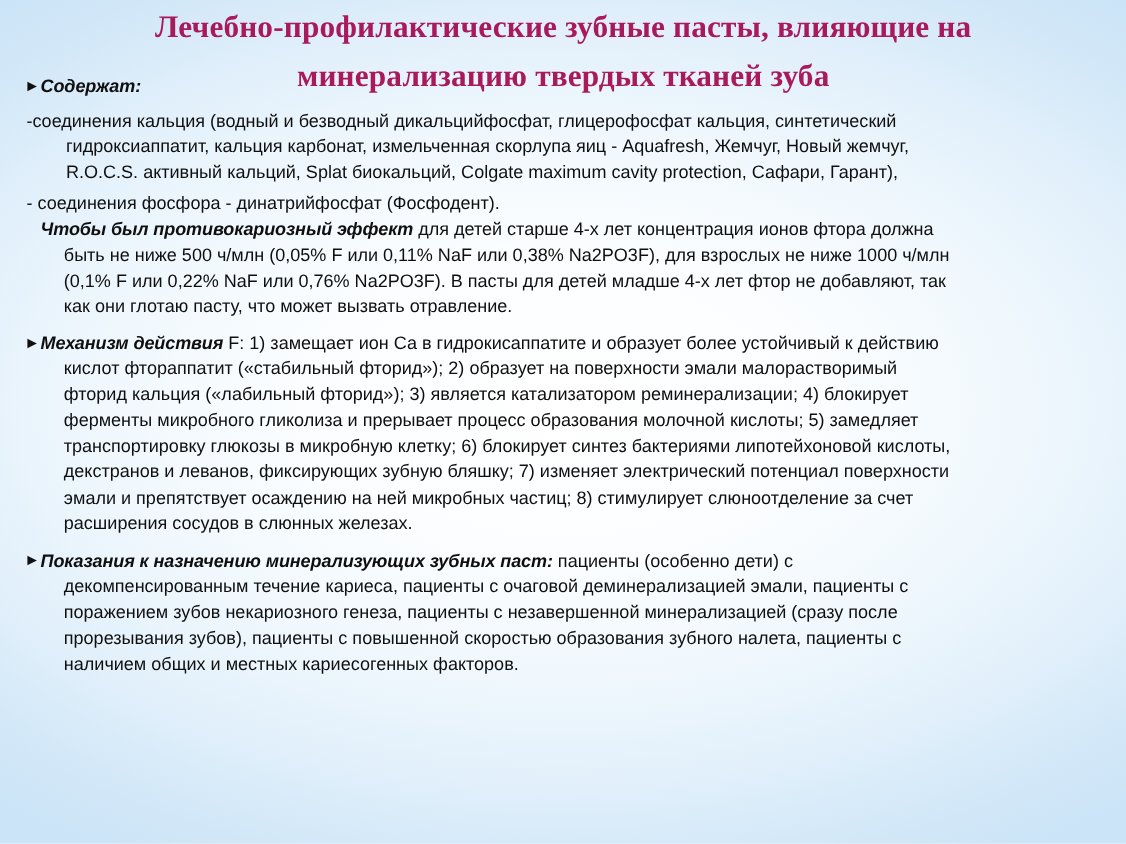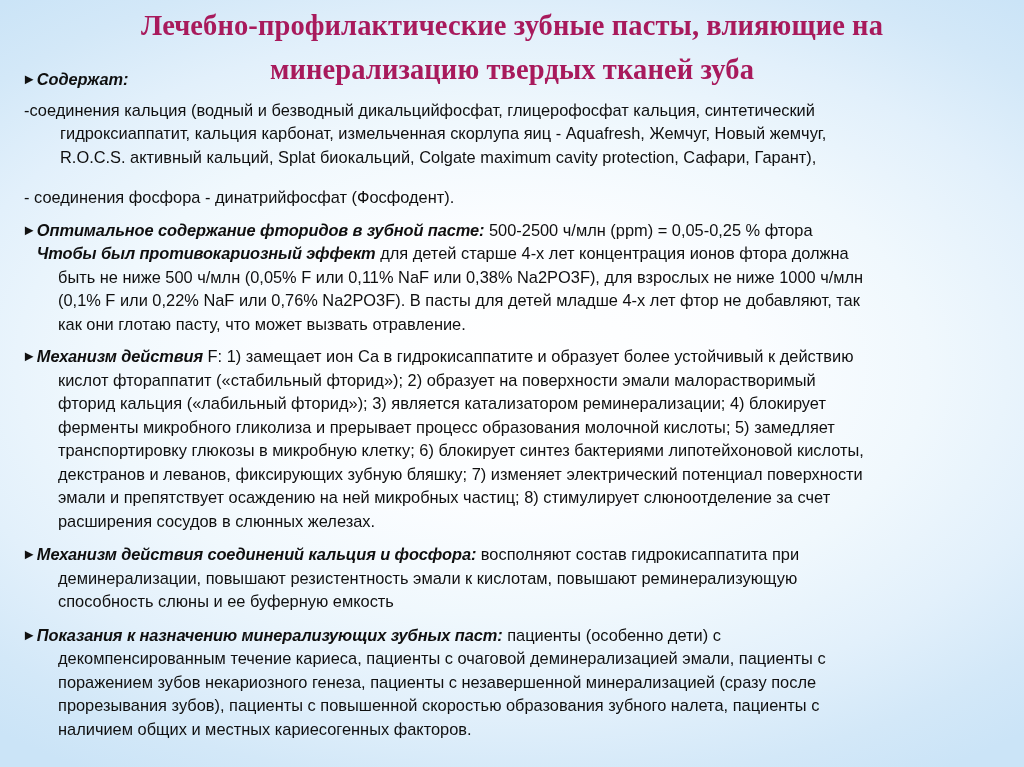--- a/index.html
+++ b/index.html
@@ -86,45 +86,43 @@
     color: #111;
     letter-spacing: 0.5px;
   }
 
   .lead {
     font-style: italic;
     font-weight: bold;
     letter-spacing: -0.1px;
   }
 
-  .sp-before-1 { margin-top: 17px; }
+  .sp-before-1 { margin-top: 5px; }
   .sp-before-2 { margin-top: 7px; }
   .sp-before-3 { margin-top: 9px; }
   .sp-before-4 { margin-top: 10px; }
 </style>
 </head>
 <body>
 
 <div id="slide">
 
   <h1 class="title">Лечебно-профилактические зубные пасты, влияющие на минерализацию твердых тканей зуба</h1>
 
   <div class="body-block">
 
     <p class="para bullet"><span class="marker">►</span><span class="lead">Содержат:</span></p>
 
 
     <p class="para dash sp-before-2"><span>-соединения кальция (водный и безводный дикальцийфосфат, глицерофосфат кальция, синтетический гидроксиаппатит, кальция карбонат, измельченная скорлупа яиц -  Aquafresh, Жемчуг, Новый жемчуг, R.O.C.S. активный кальций, Splat биокальций, Colgate maximum cavity protection, Сафари, Гарант),</span></p>
 
     <p class="para dash sp-before-1"><span>-  соединения фосфора - динатрийфосфат (Фосфодент).</span></p>
 
-    <p class="para bullet sp-before-3"><span class="marker">►</span><span class="lead">Оптимальное содержание фторидов в зубной пасте:</span><span> 500-2500 ч/млн (ppm) = 0,05-0,25 % фтора</span></p>
 
     <p class="para bullet"><span class="marker" style="visibility:hidden">►</span><span class="lead">Чтобы был противокариозный эффект</span><span>  для детей старше 4-х лет концентрация ионов фтора должна быть не ниже 500  ч/млн (0,05% F или 0,11% NaF или  0,38% Na2PO3F), для взрослых не ниже 1000 ч/млн (0,1% F или 0,22% NaF или  0,76% Na2PO3F). В пасты для детей младше 4-х лет фтор не добавляют, так как они глотаю пасту, что может вызвать отравление.</span></p>
 
     <p class="para bullet sp-before-3"><span class="marker">►</span><span class="lead">Механизм действия</span><span> F: 1) замещает ион Са в гидрокисаппатите и образует более устойчивый к действию кислот фтораппатит («стабильный фторид»); 2) образует на поверхности эмали малорастворимый фторид кальция («лабильный фторид»); 3) является катализатором реминерализации; 4)  блокирует ферменты микробного гликолиза и прерывает процесс образования молочной кислоты; 5) замедляет транспортировку глюкозы в микробную клетку; 6) блокирует синтез бактериями липотейхоновой кислоты, декстранов и леванов, фиксирующих зубную бляшку; 7) изменяет электрический потенциал поверхности эмали  и препятствует осаждению на ней микробных частиц; 8) стимулирует слюноотделение за счет расширения сосудов в слюнных железах.</span></p>
 
-    <p class="para bullet sp-before-4"><span class="marker">►</span><span class="lead">Механизм действия соединений кальция и фосфора:</span><span> восполняют состав гидрокисаппатита при деминерализации, повышают резистентность эмали к кислотам, повышают реминерализующую способность слюны и ее буферную емкость</span></p>
 
     <p class="para bullet sp-before-4"><span class="marker">►</span><span class="lead">Показания к назначению минерализующих зубных паст:</span><span>  пациенты (особенно дети) с декомпенсированным течение кариеса, пациенты с очаговой деминерализацией эмали, пациенты с поражением зубов некариозного генеза, пациенты с незавершенной минерализацией (сразу после прорезывания зубов), пациенты с повышенной скоростью образования зубного налета, пациенты с наличием общих и местных кариесогенных факторов.</span></p>
 
   </div>
 </div>
 
 </body></html>

